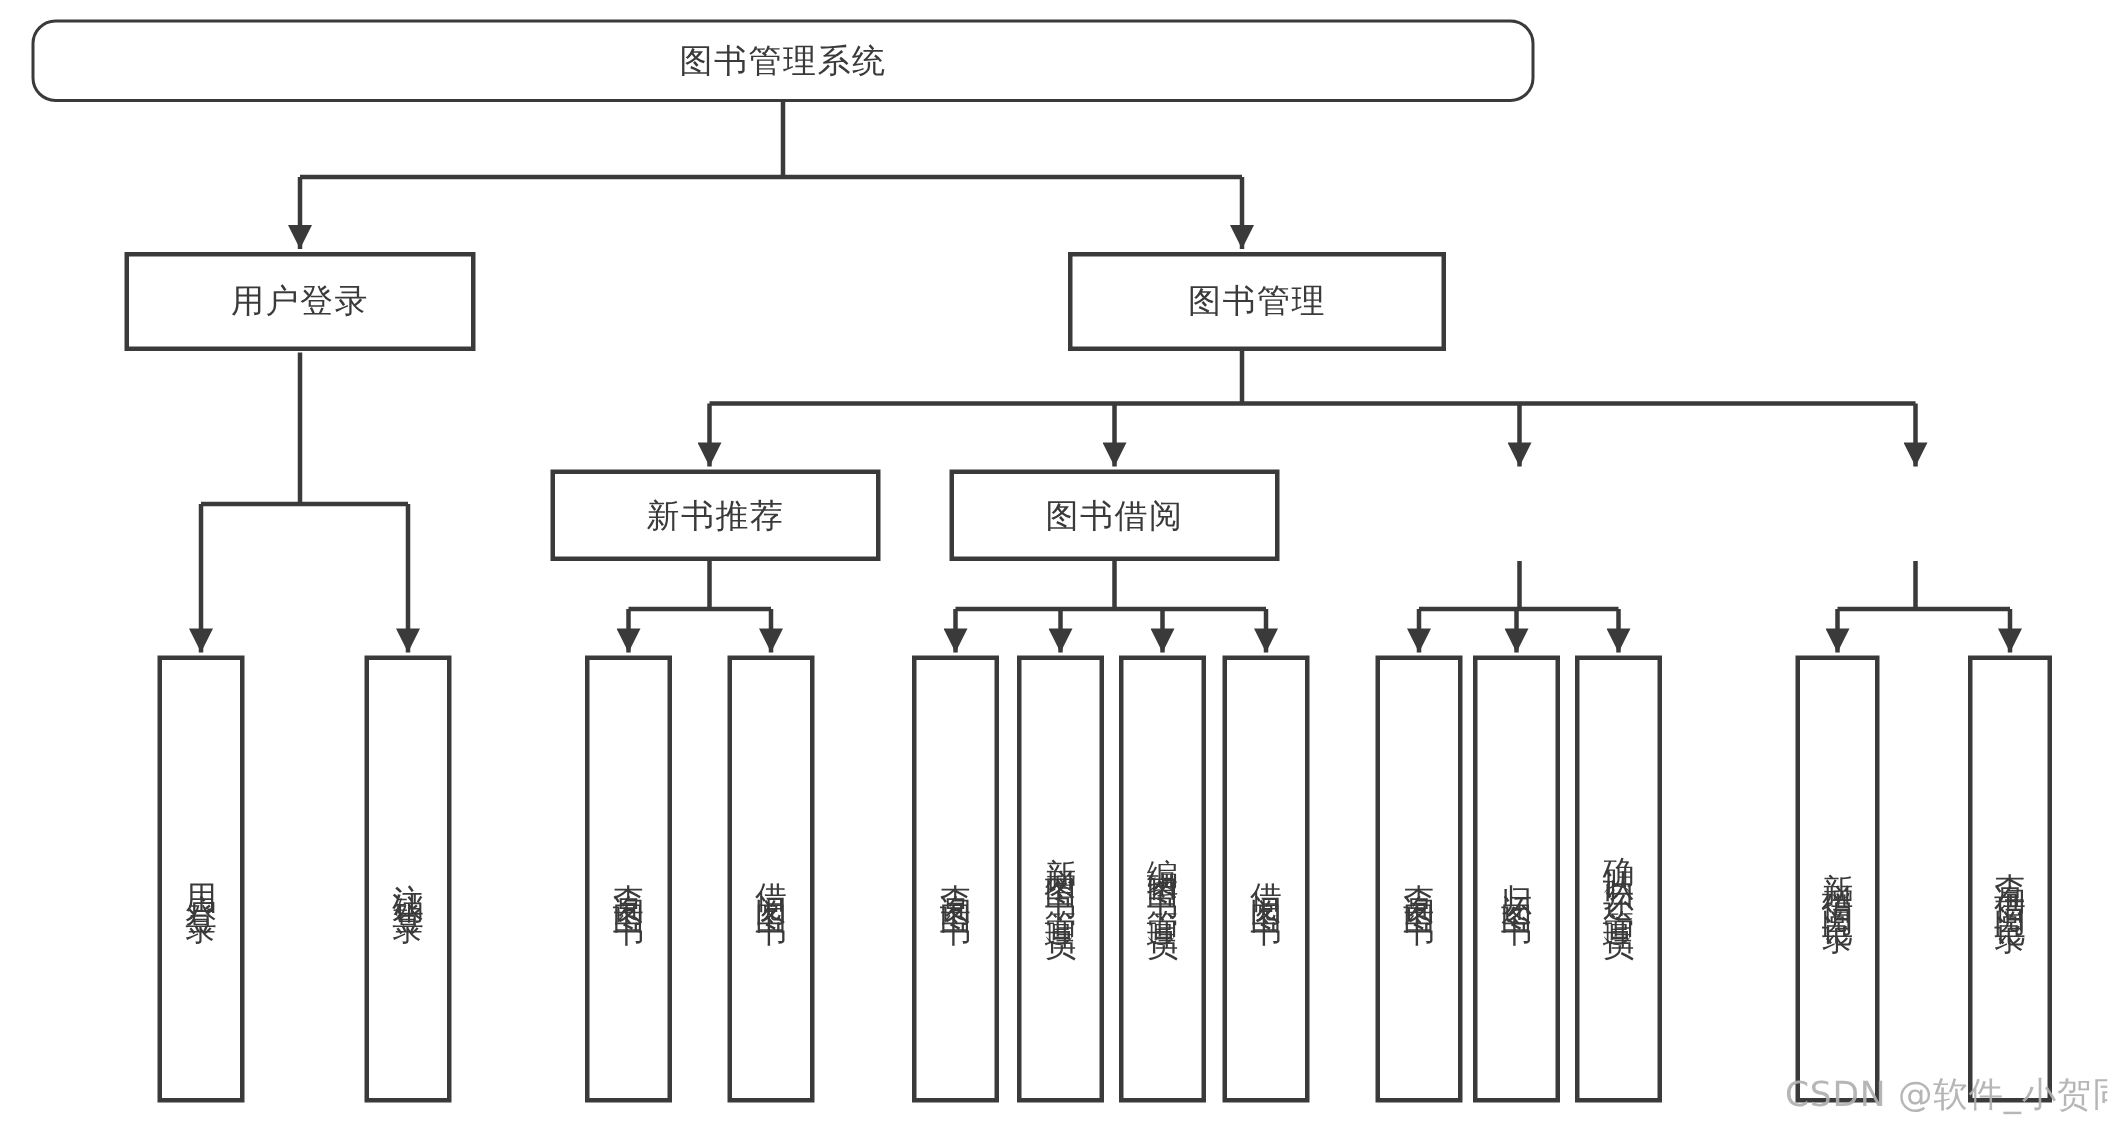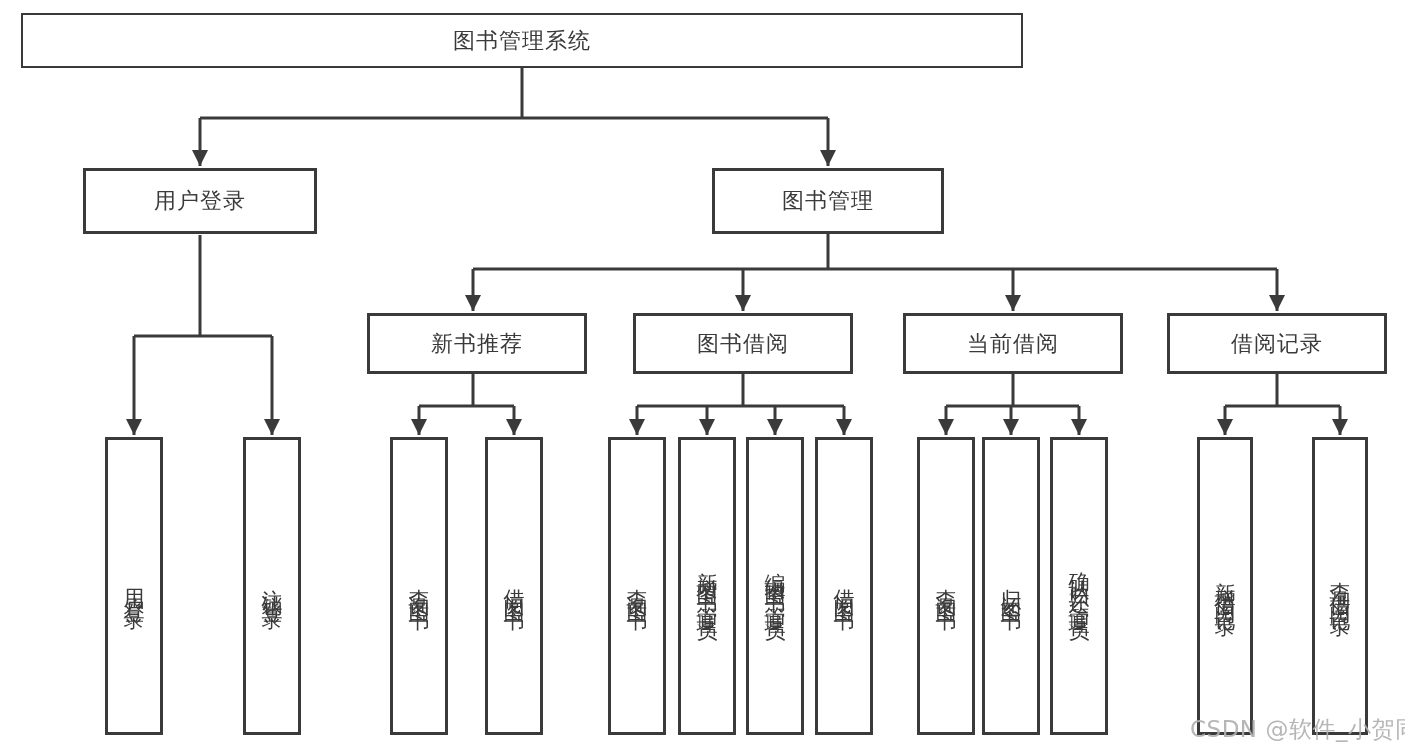--- a/index.html
+++ b/index.html
@@ -29,21 +29,21 @@
     position: absolute;
     box-sizing: border-box;
     background: #ffffff;
     border: 3px solid #3a3a3a;
     color: #3a3a3a;
     display: flex;
     align-items: center;
     justify-content: center;
     z-index: 2;
   }
-  .box.root { border-width: 2px; }
+  .box.root { border-width: 2px; border-radius: 16px; }
   .box.h { font-size: 22px; letter-spacing: 1px; white-space: nowrap; }
   .box.v .vtext {
     writing-mode: vertical-rl;
     text-orientation: mixed;
     font-size: 21px;
     letter-spacing: 7px;
     line-height: 1.05;
     white-space: nowrap;
   }
   .watermark {
@@ -104,26 +104,24 @@
       <line x1="1011" y1="406" x2="1011" y2="435" marker-end="url(#arrowhead)"></line>
       <line x1="1079" y1="406" x2="1079" y2="435" marker-end="url(#arrowhead)"></line>
       <line x1="1225" y1="406" x2="1225" y2="435" marker-end="url(#arrowhead)"></line>
       <line x1="1340" y1="406" x2="1340" y2="435" marker-end="url(#arrowhead)"></line>
     </g>
   </svg>
 
   <div class="box h root" style="left:21px; top:13px; width:1002px; height:55px;">图书管理系统</div>
 
   <div class="box h" style="left:83px; top:168px; width:234px; height:66px;">用户登录</div>
-  <div class="box h" style="left:712px; top:168px; width:232px; height:66px;">图书管理</div>
+  <div class="box h" style="left:712px; top:168px; width:252px; height:66px;">图书管理</div>
 
   <div class="box h" style="left:367px; top:313px; width:220px; height:61px;">新书推荐</div>
   <div class="box h" style="left:633px; top:313px; width:220px; height:61px;text-align:right;">图书借阅</div>
-  <div class="box h" style="left:903px; top:313px; width:220px; height:61px;">当前借阅</div>
-  <div class="box h" style="left:1167px; top:313px; width:220px; height:61px;">借阅记录</div>
 
   <div class="box v" style="left:105px; top:437px; width:58px; height:298px;">
     <span class="vtext">用户登录</span>
   </div>
   <div class="box v" style="left:243px; top:437px; width:58px; height:298px;">
     <span class="vtext">注销登录</span>
   </div>
 
   <div class="box v" style="left:390px; top:437px; width:58px; height:298px;">
     <span class="vtext">查询图书</span>

